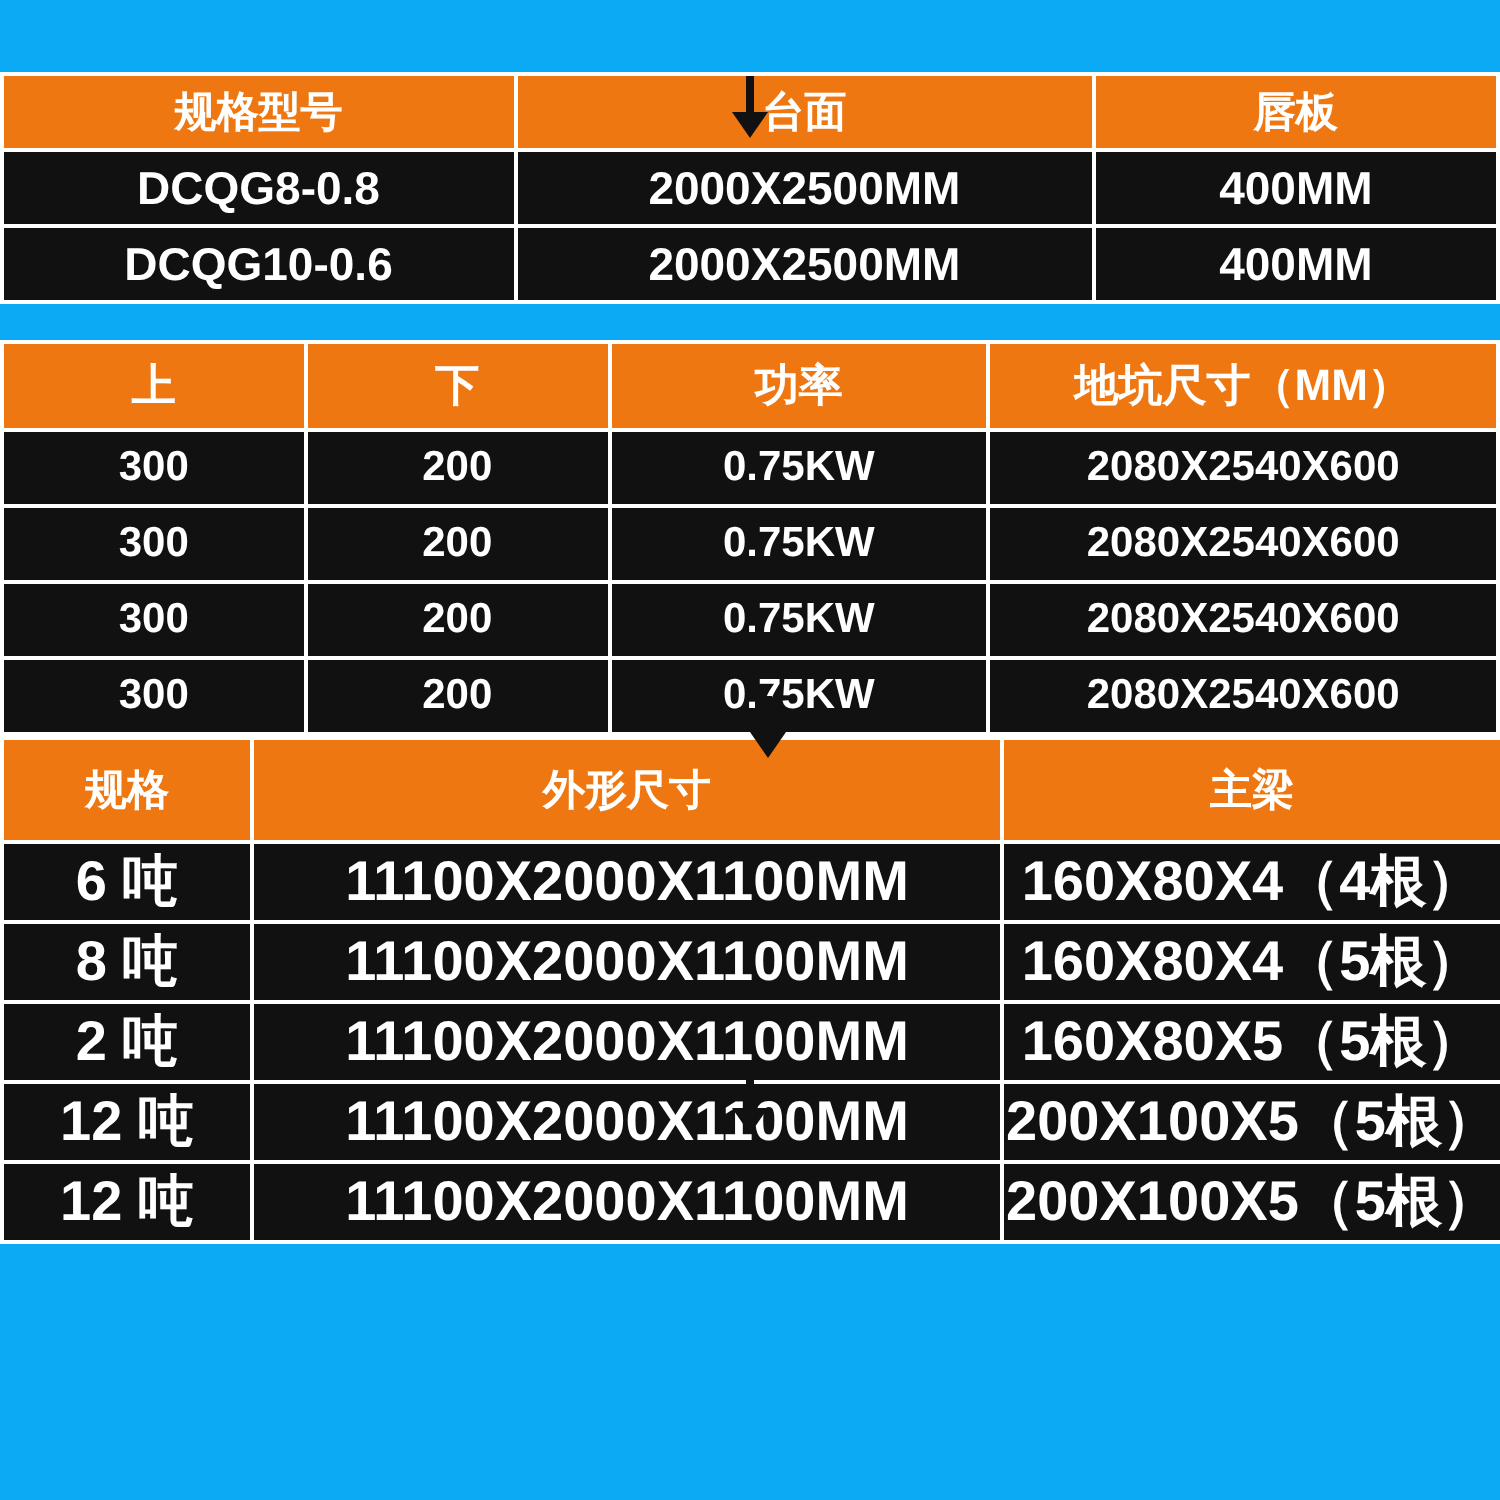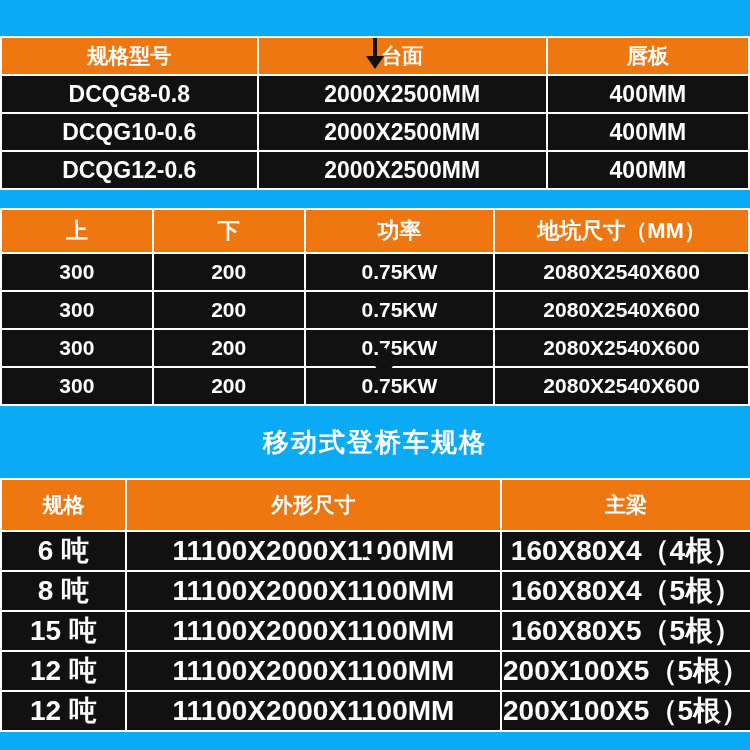--- a/index.html
+++ b/index.html
@@ -134,25 +134,20 @@
       <tr>
         <td class="c0">DCQG8-0.8</td>
         <td class="c1">2000X2500MM</td>
         <td class="c2">400MM</td>
       </tr>
       <tr>
         <td class="c0">DCQG10-0.6</td>
         <td class="c1">2000X2500MM</td>
         <td class="c2">400MM</td>
       </tr>
-      <tr>
-        <td class="c0">DCQG12-0.6</td>
-        <td class="c1">2000X2500MM</td>
-        <td class="c2">400MM</td>
-      </tr>
     </tbody>
   </table>
 
   <div class="gap" style="height:18px"></div>
 
   <table class="tbl block2">
     <thead>
       <tr>
         <th class="c0">上</th>
         <th class="c1">下</th>
@@ -181,23 +176,20 @@
       </tr>
       <tr>
         <td class="c0">300</td>
         <td class="c1">200</td>
         <td class="c2">0.75KW</td>
         <td class="c3">2080X2540X600</td>
       </tr>
     </tbody>
   </table>
 
-  <div class="banner">
-    <span>移动式登桥车规格</span>
-  </div>
 
   <table class="tbl block3">
     <thead>
       <tr>
         <th class="c0">规格</th>
         <th class="c1">外形尺寸</th>
         <th class="c2">主梁</th>
       </tr>
     </thead>
     <tbody>
@@ -205,21 +197,21 @@
         <td class="c0">6 吨</td>
         <td class="c1">11100X2000X1100MM</td>
         <td class="c2">160X80X4（4根）</td>
       </tr>
       <tr>
         <td class="c0">8 吨</td>
         <td class="c1">11100X2000X1100MM</td>
         <td class="c2">160X80X4（5根）</td>
       </tr>
       <tr>
-        <td class="c0">15 吨</td>
+        <td class="c0">2 吨</td>
         <td class="c1">11100X2000X1100MM</td>
         <td class="c2">160X80X5（5根）</td>
       </tr>
       <tr>
         <td class="c0">12 吨</td>
         <td class="c1">11100X2000X1100MM</td>
         <td class="c2">200X100X5（5根）</td>
       </tr>
       <tr>
         <td class="c0">12 吨</td>

